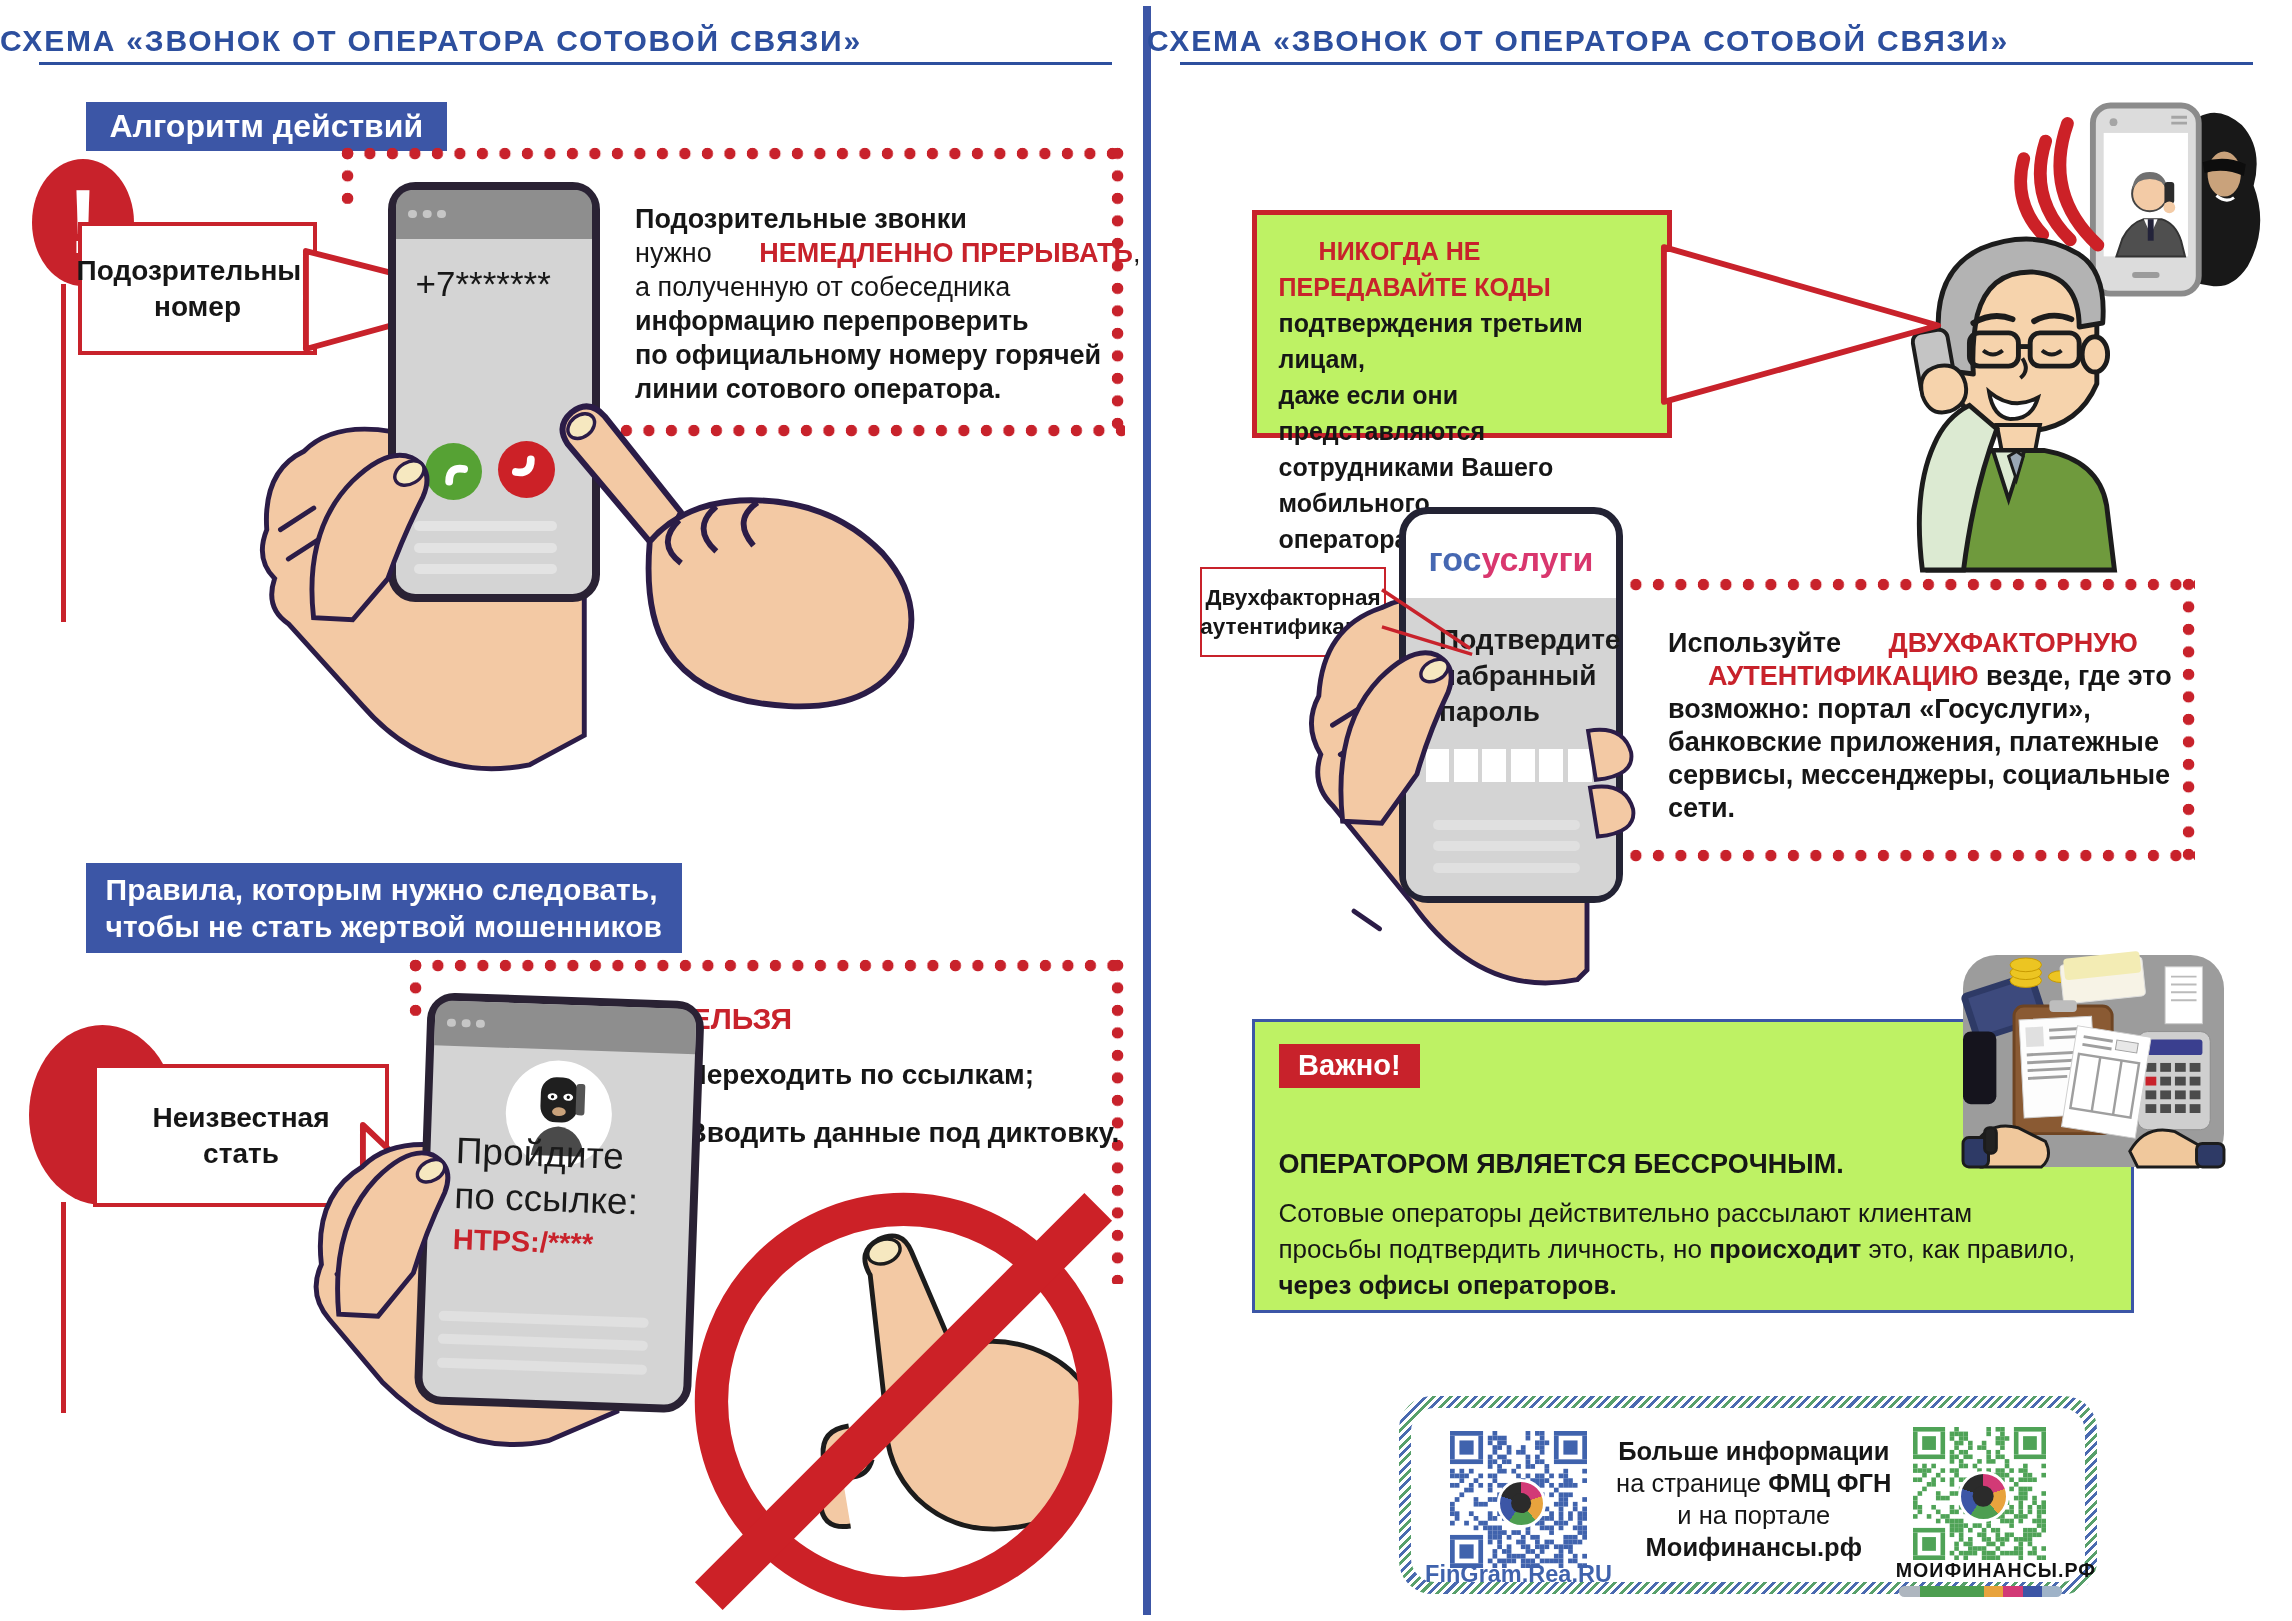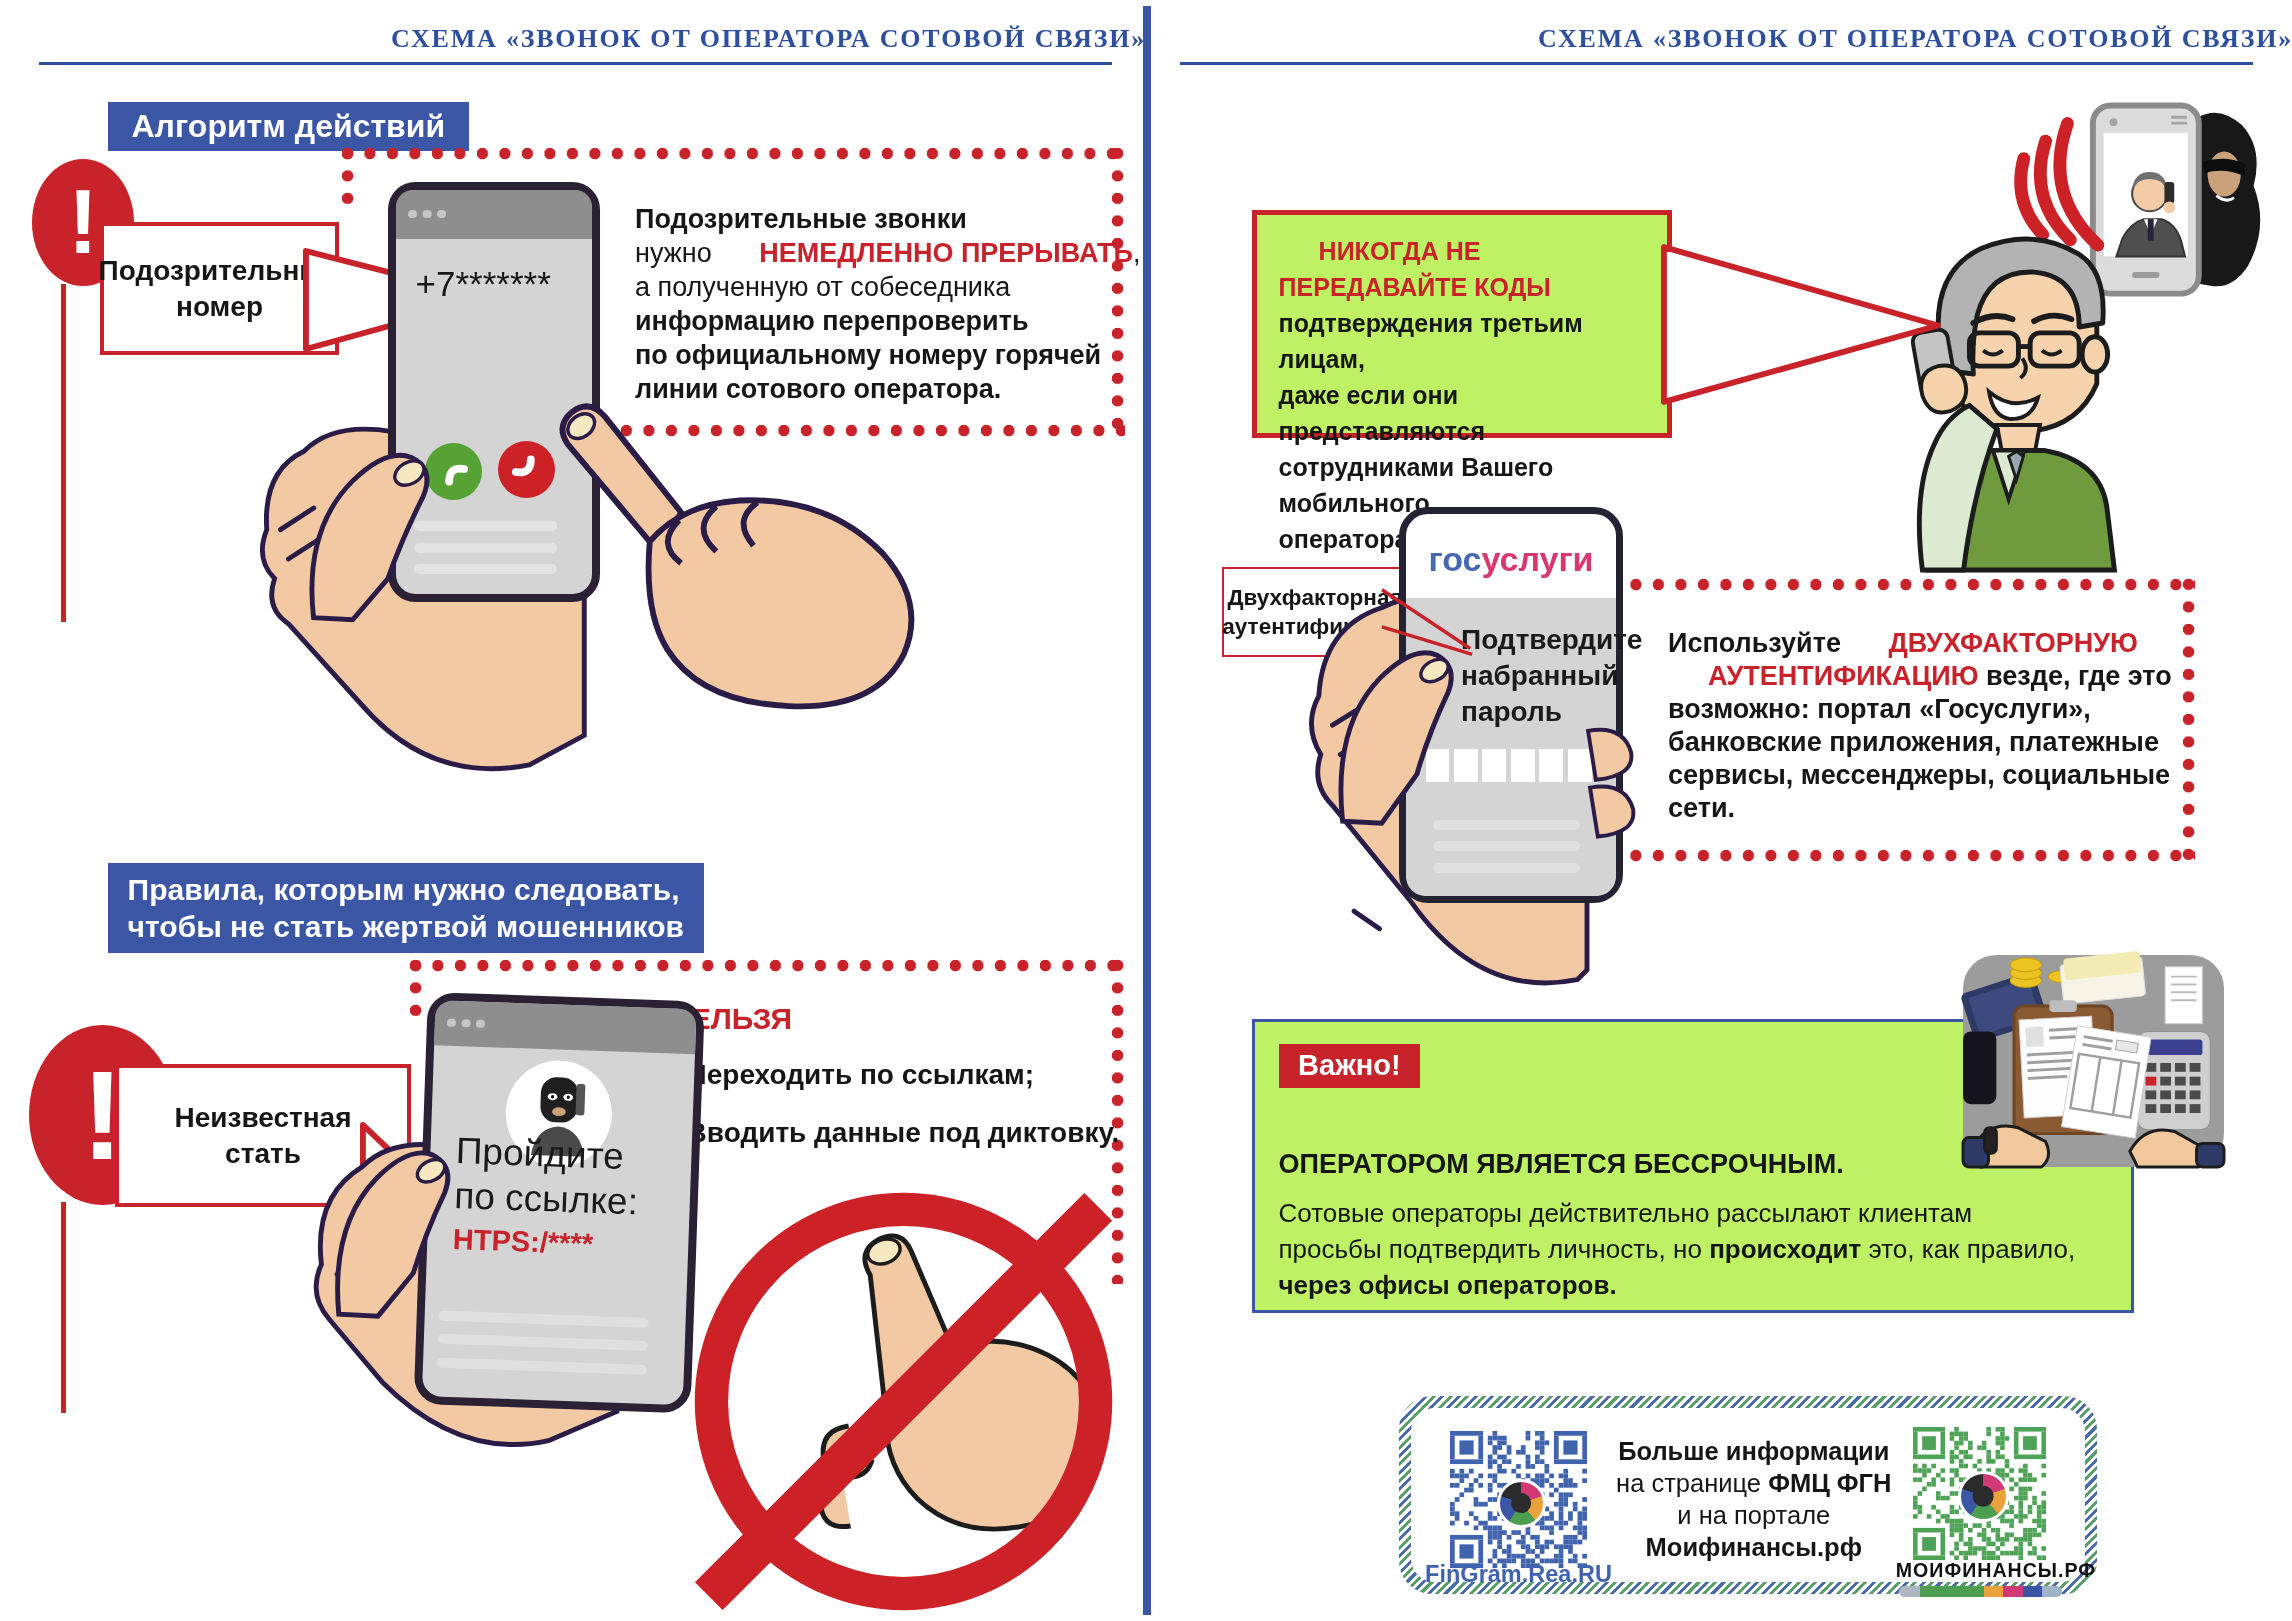--- a/index.html
+++ b/index.html
@@ -1,22 +1,22 @@
 <!DOCTYPE html>
 <html><head>
 <meta charset="utf-8">
 <style>
   html,body{margin:0;padding:0;background:#fff;}
   .stage{position:relative;width:2293px;height:1621px;background:#fff;overflow:hidden;
          font-family:"Liberation Sans",sans-serif;color:#161616;}
   .abs{position:absolute;}
-  .pre{white-space:pre-line;margin-left:22px;}
+  .pre{white-space:pre-line;}
   
-  .hdr{position:absolute;top:23.5px;width:1146px;text-align:right;font-weight:bold;
-       font-size:26px;letter-spacing:1.8px;color:#2d4f9e;font-family:Liberation Serif, serif;}
+  .hdr{position:absolute;top:23.5px;width:1146px;text-align:left;font-weight:bold;
+       font-size:30px;letter-spacing:1.8px;color:#2d4f9e;}
   .hdr-line{position:absolute;top:62px;height:2.9px;background:#2d4f9e;}
   
   .badge{position:absolute;background:#3c56a6;color:#fff;font-weight:bold;}
   
   .excl{position:absolute;background:#c8222b;border-radius:50%;color:#fff;display:flex;
         align-items:center;justify-content:center;font-weight:800;}
   .leader{position:absolute;width:4.9px;background:#c8222b;}
   
   .callout{position:absolute;background:#fff;border:4.9px solid #c8222b;display:flex;
            align-items:center;justify-content:center;text-align:center;font-weight:bold;

